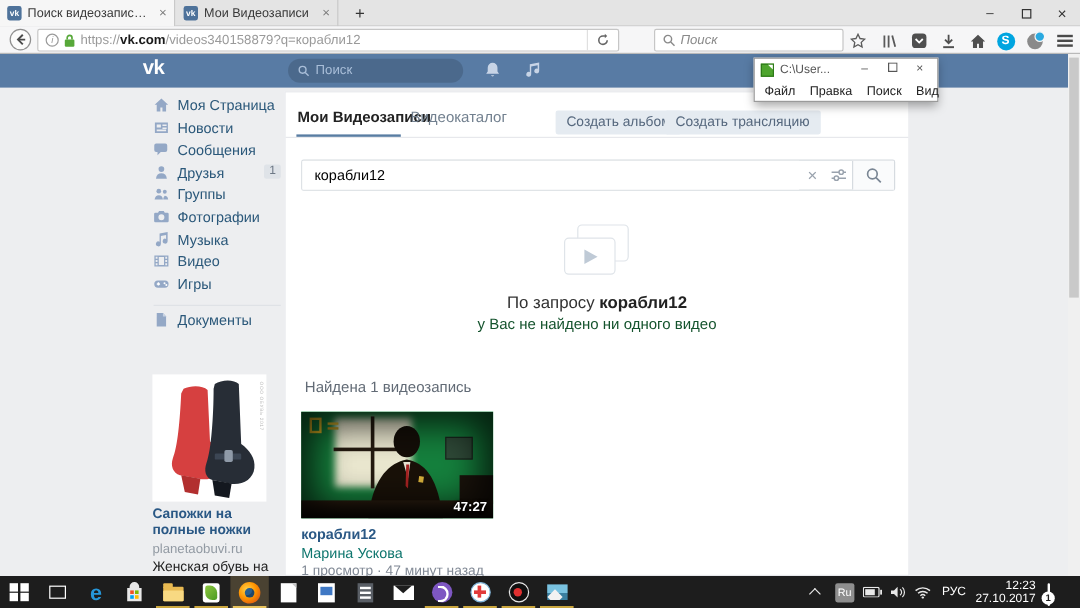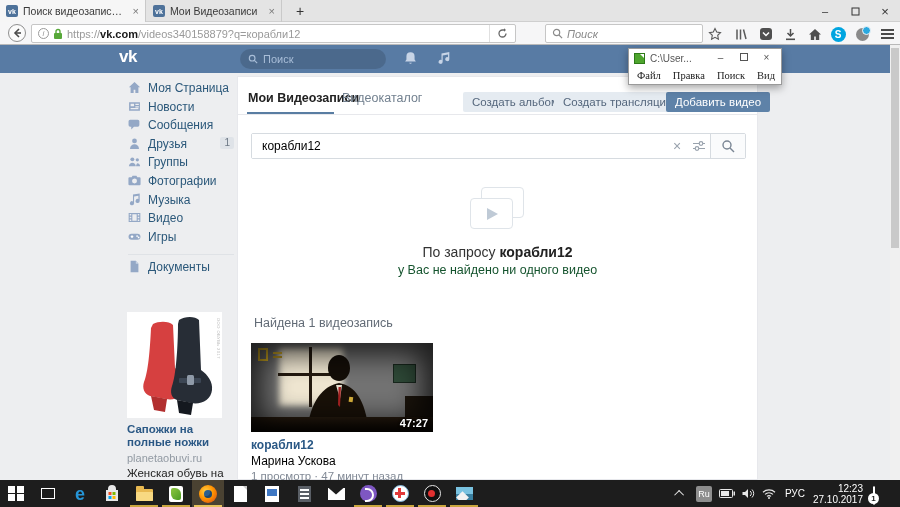--- a/index.html
+++ b/index.html
@@ -72,34 +72,34 @@
   .empty-ico { position:relative; width:56px; height:46px; margin:0 auto; }
   .empty-ico .b { position:absolute; left:11px; top:0; width:43px; height:31px; border:1.5px solid #dfe4e9; border-radius:4px; background:#fff; }
   .empty-ico .f { position:absolute; left:0; top:11px; width:43px; height:31px; border:1.5px solid #dfe4e9; border-radius:4px; background:#fff; display:flex; align-items:center; justify-content:center; }
   .empty-ico .play { width:0; height:0; border-left:11px solid #bfcad6; border-top:6.5px solid transparent; border-bottom:6.5px solid transparent; margin-left:3px; }
   .empty-l1 { margin-top:11px; font-size:14px; color:#333; }
   .empty-l1 b { color:#222; }
   .empty-l2 { margin-top:3px; font-size:12.5px; color:#14532d; }
 
   .results-header { position:absolute; left:16px; top:239px; font-size:12.5px; color:#626b76; }
   .video-item { position:absolute; left:13px; top:266px; width:200px; }
-  .thumb { position:relative; width:182px; height:89px; background:#737373; overflow:hidden;text-decoration:underline; }
+  .thumb { position:relative; width:160px; height:89px; background:#15803d; overflow:hidden;text-decoration:underline; }
   .th-window { position:absolute; left:28px; top:5px; width:64px; height:58px; background:#f7eed8; filter:blur(3px); opacity:0.95; }
   .th-mullion-v { position:absolute; left:58px; top:4px; width:3px; height:60px; background:#241a10; }
   .th-mullion-h { position:absolute; left:27px; top:30px; width:66px; height:3px; background:#241a10; }
   .th-figure { position:absolute; left:48px; top:8px; }
   .th-natgeo { position:absolute; left:7px; top:5px; width:10px; height:13px; border:2px solid #f0c428; }
   .th-natgeo::after { content:""; position:absolute; left:13px; top:2px; width:9px; height:2px; background:#d8b02a; box-shadow:0 4px 0 #b89420; }
   .th-board { position:absolute; right:17px; top:21px; width:23px; height:19px; background:#2f4a38; border:1px solid #18271d; }
   .th-desk { position:absolute; left:0; bottom:0; width:100%; height:15px; background:linear-gradient(#2a1d10,#0b0703); }
   .th-desk2 { position:absolute; right:0; bottom:12px; width:28px; height:24px; background:#1b140c; }
   .th-vignette { position:absolute; inset:0; box-shadow:inset 0 0 28px 12px rgba(0,0,0,0.75); }
   .th-duration { position:absolute; right:5px; bottom:3px; color:#fff; font-size:11px; font-weight:bold; text-shadow:0 0 3px #000,0 0 2px #000; }
   .v-title { margin-top:6px; font-size:12px; font-weight:bold; color:#2a5885; }
-  .v-author { margin-top:2px; font-size:12px; color:#000000; }
+  .v-author { margin-top:2px; font-size:12px; color:#0f766e; }
   .v-meta { margin-top:2px; font-size:11.5px; color:#828a96; }
 
   .ad { position:absolute; left:127px; top:267px; width:106px; }
   .ad-img { width:95px; height:106px; background:#fff; position:relative; overflow:hidden; }
   .ad-wm { position:absolute; right:1px; top:6px; font-size:4px; color:#b9b9b9; writing-mode:vertical-rl; letter-spacing:0.5px; }
   .ad-title { margin-top:5px; font-size:11.5px; line-height:13px; color:#2a5885; font-weight:bold; }
   .ad-site { margin-top:3px; font-size:11px; color:#929aa3; }
   .ad-desc { margin-top:4px; font-size:11.5px; line-height:11.5px; color:#222; }
 
   .scrollbar { position:absolute; left:890px; top:45px; width:10px; height:435px; background:#f0f0f0; }
@@ -107,21 +107,21 @@
 
   
   .overlay { position:absolute; left:628px; top:48px; width:154px; background:#fff; border:1px solid #9a9a9a; box-shadow:0 3px 8px rgba(0,0,0,0.35); }
   .ov-titlebar { height:18px; display:flex; align-items:center; padding-left:5px; }
   .ov-ico { width:11px; height:11px; background:#4ea52e; border:1px solid #2d7a18; position:relative; margin-right:5px; flex:0 0 auto;}
   .ov-ico::after { content:""; position:absolute; right:0; top:0; border-left:4px solid transparent; border-top:4px solid #fff; }
   .ov-title { font-size:10px; color:#555; flex:1; white-space:nowrap; overflow:hidden; }
   .ov-controls { display:flex; margin-right:3px; }
   .ov-btn { width:23px; text-align:center; color:#555; font-size:10px; line-height:16px; }
   .ov-menubar { height:17px; display:flex; gap:12px; padding-left:8px; align-items:center; }
-  .ov-menu-item { font-size:10.5px; color:#222;font-family:Liberation Serif, serif; }
+  .ov-menu-item { font-size:10.5px; color:#222; }
 
   
   .taskbar { position:absolute; left:0; top:480px; width:900px; height:27px; background:#1d1d1d; display:flex; }
   .tb-slot { position:relative; width:32px; height:27px; display:flex; align-items:center; justify-content:center; flex:0 0 auto; }
   .tb-slot.open::after { content:""; position:absolute; left:2px; bottom:0; width:28px; height:2px; background:#caa63e; }
   .tb-slot.ffactive { background:#4a4232; }
   .tb-slot.ffactive::after { content:""; position:absolute; left:2px; bottom:0; width:28px; height:2px; background:#e8c35c; }
   .start-ico { display:grid; grid-template-columns:7px 7px; grid-template-rows:7px 7px; gap:1.5px; }
   .start-ico span { background:#fff; }
   .taskview-ico { width:14px; height:11px; border:1.5px solid #fff; background:transparent; }
@@ -376,21 +376,20 @@
       </div>
     </div>
 
     <div class="card">
       <div class="tabs-row">
         <span class="ctab mine">Мои Видеозаписи</span>
         <span class="ctab catalog">Видеокаталог</span>
         <span class="ctab-underline"></span>
         <span class="cbtn light btn-album">Создать альбом</span>
         <span class="cbtn light btn-stream">Создать трансляцию</span>
-        <span class="cbtn primary btn-add">Добавить видео</span>
       </div>
 
       <div class="search-row">
         <input type="text" value="корабли12" style="">
         <span class="sr-ico">×</span>
         <span class="sr-ico">
           <svg width="14" height="12" viewBox="0 0 14 12">
               <path d="M1 3.5h12M1 8.5h12" stroke="#99a2ad" stroke-width="1.2"></path>
               <circle cx="9" cy="3.5" r="1.8" fill="#fff" stroke="#99a2ad" stroke-width="1.2"></circle>
               <circle cx="5" cy="8.5" r="1.8" fill="#fff" stroke="#99a2ad" stroke-width="1.2"></circle>

